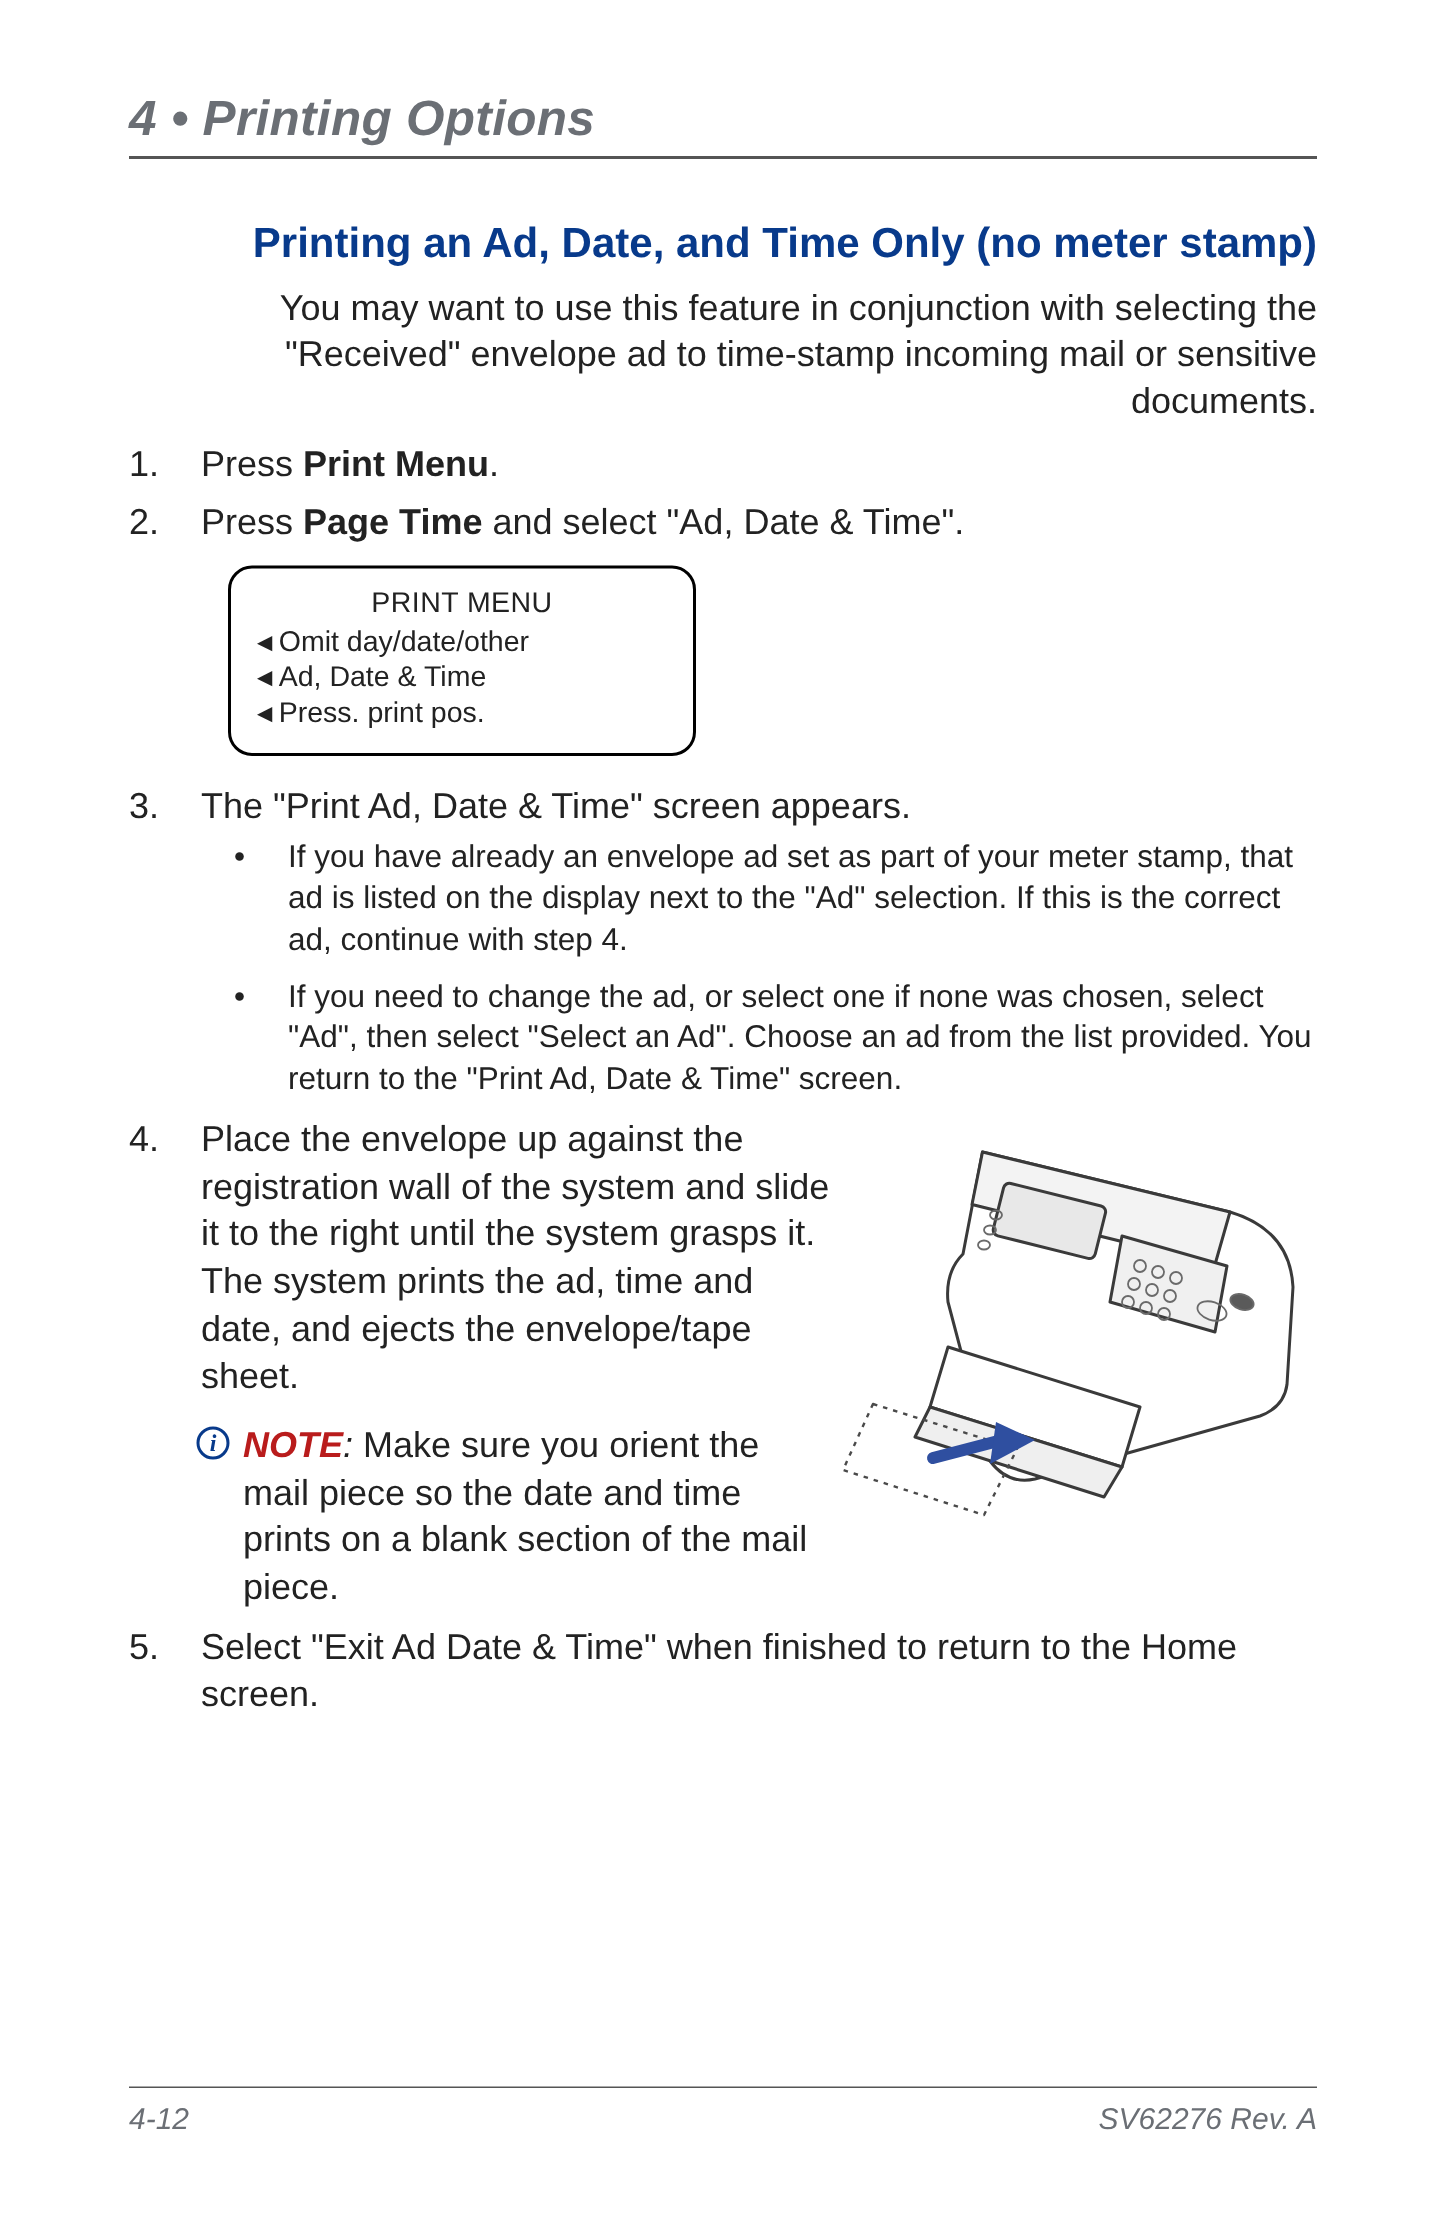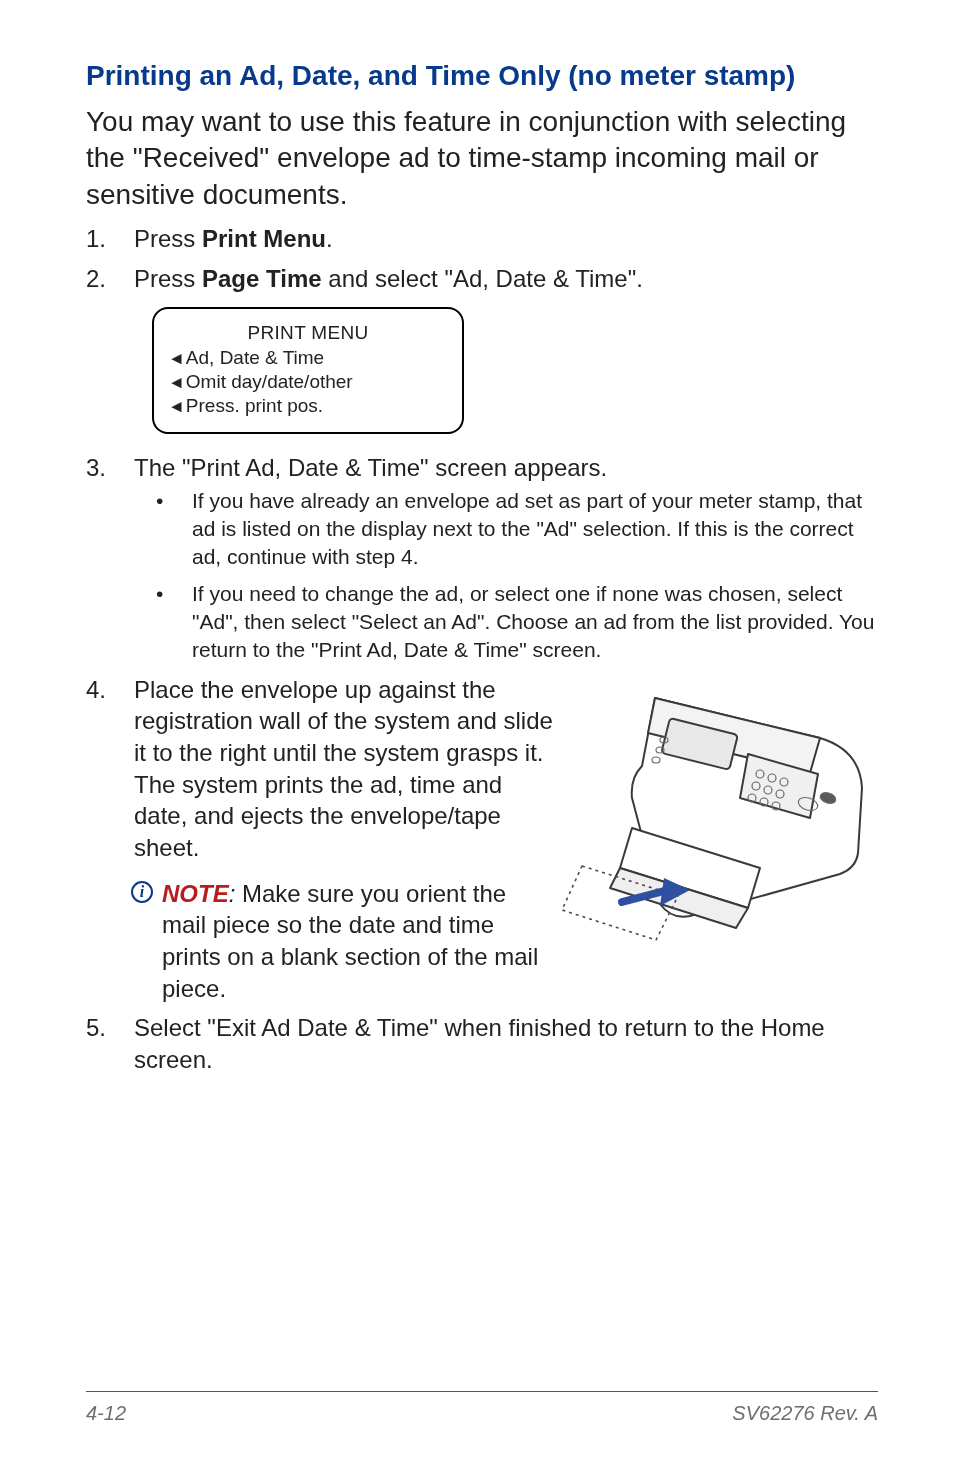--- a/index.html
+++ b/index.html
@@ -27,25 +27,27 @@
     padding-bottom: 6px;
     border-bottom: 2px solid #555;
     margin-bottom: 40px;
     letter-spacing: 0.2px;
   }
   .section-title {
     color: #083a8b;
     font-weight: bold;
     font-size: 28px;
     margin-bottom: 12px;
+    text-align: right;
   }
   .intro {
-    font-size: 28px;
+    font-size: 24px;
     line-height: 1.3;
     margin-bottom: 10px;
+    text-align: right;
   }
   ol.steps {
     list-style: none;
     padding: 0;
     margin: 0;
     font-size: 24px;
     counter-reset: step;
   }
   ol.steps > li {
     counter-increment: step;
@@ -142,38 +144,41 @@
     font-size: 20px;
     text-align: right;
   }
   b { font-weight: bold; }
 </style>
 </head>
 <body>
 
 <div class="page">
 
+  <div class="chapter-header">
+    <span>4</span><span> • </span><span>Printing Options</span>
+  </div>
 
   <div class="section-title">Printing an Ad, Date, and Time Only (no meter stamp)</div>
 
   <div class="intro">You may want to use this feature in conjunction with selecting the "Received" envelope ad to time-stamp incoming mail or sensitive documents.</div>
 
   <ol class="steps">
 
     <li>
       <span>Press </span><b>Print Menu</b><span>.</span>
     </li>
 
     <li>
       <span>Press </span><b>Page Time</b><span> and select "Ad, Date &amp; Time".</span>
 
       <div class="screen-box">
         <div class="screen-title">PRINT MENU</div>
+        <div class="screen-item">Omit day/date/other</div>
         <div class="screen-item">Ad, Date &amp; Time</div>
-        <div class="screen-item">Omit day/date/other</div>
         <div class="screen-item">Press. print pos.</div>
       </div>
     </li>
 
     <li>
       <span>The "Print Ad, Date &amp; Time" screen appears.</span>
       <ul class="sub">
         <li>If you have already an envelope ad set as part of your meter stamp, that ad is listed on the display next to the "Ad" selection. If this is the correct ad, continue with step 4.</li>
         <li>If you need to change the ad, or select one if none was chosen, select "Ad", then select "Select an Ad". Choose an ad from the list provided. You return to the "Print Ad, Date &amp; Time" screen.</li>
       </ul>

